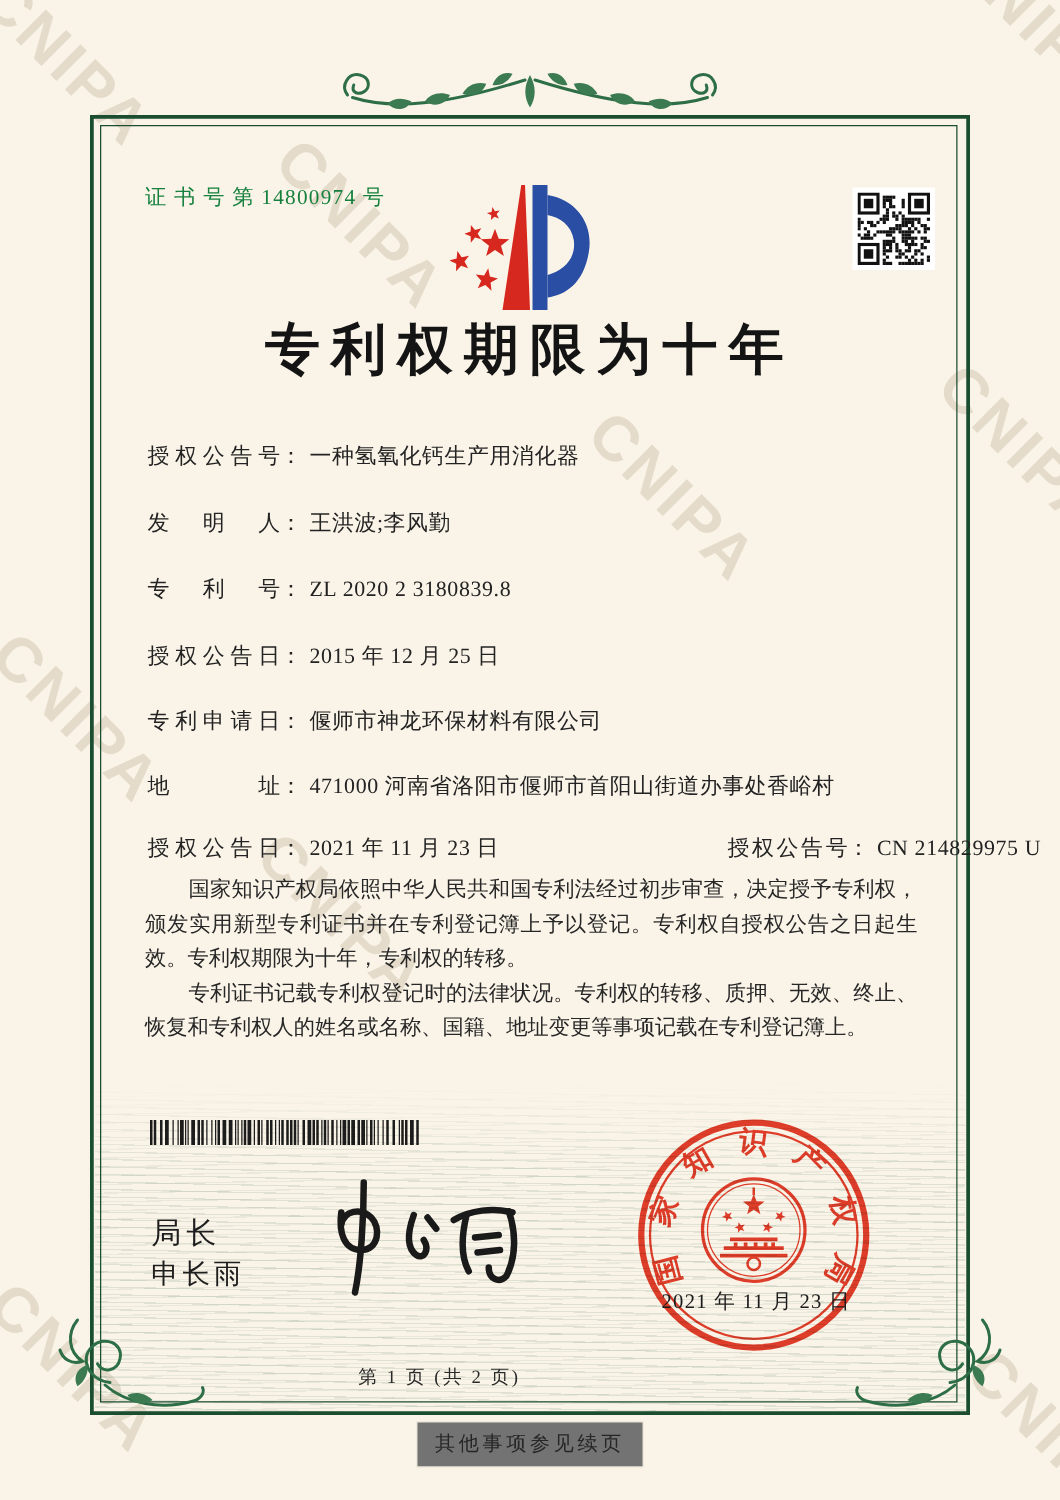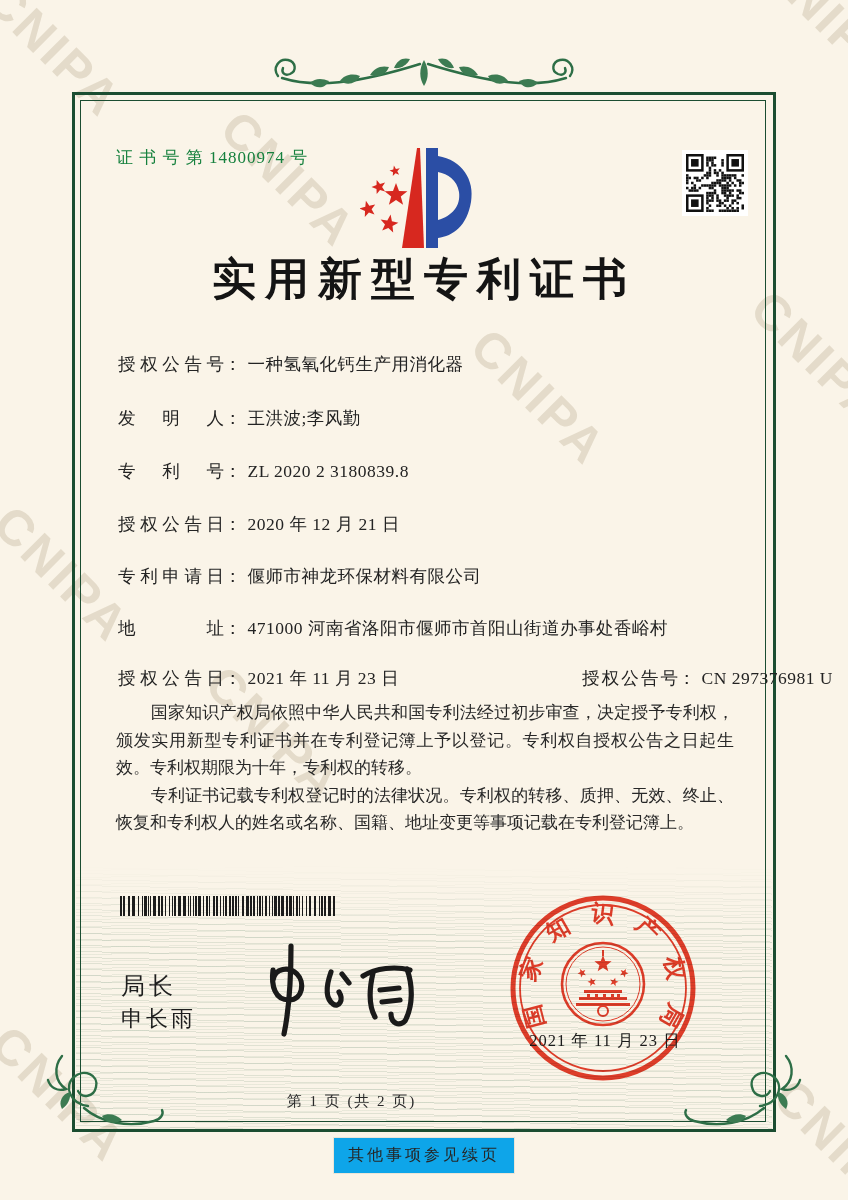--- a/index.html
+++ b/index.html
@@ -64,21 +64,21 @@
   .seal .ring{stroke:#e2331f; fill:none;}
   .seal .emb{fill:#e2331f; stroke:none;}
   .seal .embl{stroke:#e2331f; fill:none;}
   .seal-ring-text{fill:#e2331f; font-size:23px; font-weight:bold; letter-spacing:20px;
     font-family:"Liberation Serif","DejaVu Serif",serif;}
   .seal-date{position:absolute; left:525px; top:1030px; width:160px; z-index:6;
     text-align:center; font-size:16.5px; letter-spacing:1px; color:#1b1b1b; white-space:nowrap;}
   .pagination{position:absolute; left:72px; width:559px; top:1092px; z-index:6;
     text-align:center; font-size:15px; letter-spacing:2px; color:#2a2a2a;}
   .footer-note{position:absolute; left:50%; transform:translateX(-50%); top:1138px; z-index:5;
-    background:#0ea5e9; padding:7px 14px; font-size:16px; letter-spacing:3px; color:#262626;
+    background:#737373; padding:7px 14px; font-size:16px; letter-spacing:3px; color:#262626;
     box-shadow:0 0 0 1px rgba(230,225,210,0.8);}
 </style>
 </head>
 <body>
 
 <div class="page">
 
   <div class="wm" style="left:-30px;top:20px">CNIPA</div>
   <div class="wm" style="left:205px;top:150px">CNIPA</div>
   <div class="wm" style="left:745px;top:-12px">CNIPA</div>
@@ -307,44 +307,44 @@
         <rect x="5.043478260869565" y="5.043478260869565" width="7.565217391304348" height="7.565217391304348" fill="#111"></rect>
         <rect x="40.34782608695652" y="0" width="17.65217391304348" height="17.65217391304348" fill="#111"></rect>
         <rect x="42.869565217391305" y="2.5217391304347827" width="12.608695652173914" height="12.608695652173914" fill="#fff"></rect>
         <rect x="45.391304347826086" y="5.043478260869565" width="7.565217391304348" height="7.565217391304348" fill="#111"></rect>
         <rect x="0" y="40.34782608695652" width="17.65217391304348" height="17.65217391304348" fill="#111"></rect>
         <rect x="2.5217391304347827" y="42.869565217391305" width="12.608695652173914" height="12.608695652173914" fill="#fff"></rect>
         <rect x="5.043478260869565" y="45.391304347826086" width="7.565217391304348" height="7.565217391304348" fill="#111"></rect>
       </svg>
   </div>
 
-  <div class="title">实用新型专利证书</div>
+  <div class="title">专利权期限为十年</div>
 
   <div class="frow" style="top:352px">
     <span class="flabel">授权公告号</span><span class="fcolon">：</span><span class="fvalue">一种氢氧化钙生产用消化器</span>
   </div>
   <div class="frow" style="top:406px">
     <span class="flabel">发明人</span><span class="fcolon">：</span><span class="fvalue">王洪波;李风勤</span>
   </div>
   <div class="frow" style="top:459px">
     <span class="flabel">专利号</span><span class="fcolon">：</span><span class="fvalue">ZL 2020 2 3180839.8</span>
   </div>
   <div class="frow" style="top:512px">
-    <span class="flabel">授权公告日</span><span class="fcolon">：</span><span class="fvalue">2020 年 12 月 21 日</span>
+    <span class="flabel">授权公告日</span><span class="fcolon">：</span><span class="fvalue">2015 年 12 月 25 日</span>
   </div>
   <div class="frow" style="top:564px">
     <span class="flabel">专利申请日</span><span class="fcolon">：</span><span class="fvalue">偃师市神龙环保材料有限公司</span>
   </div>
   <div class="frow" style="top:616px">
     <span class="flabel">地址</span><span class="fcolon">：</span><span class="fvalue">471000 河南省洛阳市偃师市首阳山街道办事处香峪村</span>
   </div>
   <div class="frow" style="top:666px">
     <span class="flabel">授权公告日</span><span class="fcolon">：</span><span class="fvalue">2021 年 11 月 23 日</span>
     <span class="frow2">
-      <span class="flabel">授权公告号</span><span class="fcolon">：</span><span class="fvalue">CN 297376981 U</span>
+      <span class="flabel">授权公告号</span><span class="fcolon">：</span><span class="fvalue">CN 214829975 U</span>
     </span>
   </div>
 
   <div class="paras">
     <p>国家知识产权局依照中华人民共和国专利法经过初步审查，决定授予专利权，颁发实用新型专利证书并在专利登记簿上予以登记。专利权自授权公告之日起生效。专利权期限为十年，专利权的转移。</p>
     <p>专利证书记载专利权登记时的法律状况。专利权的转移、质押、无效、终止、恢复和专利权人的姓名或名称、国籍、地址变更等事项记载在专利登记簿上。</p>
   </div>
 
   <svg class="barcode" id="barcode-svg" width="218" height="20" viewBox="0 0 218 20">
       <rect x="0" y="0" width="2" height="20" fill="#1c1c1c"></rect>

